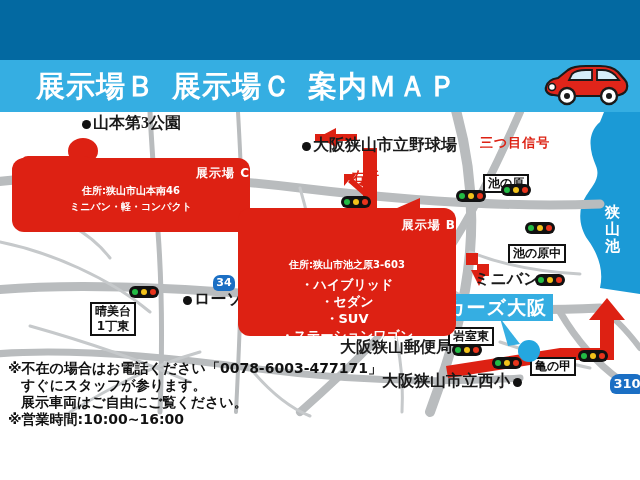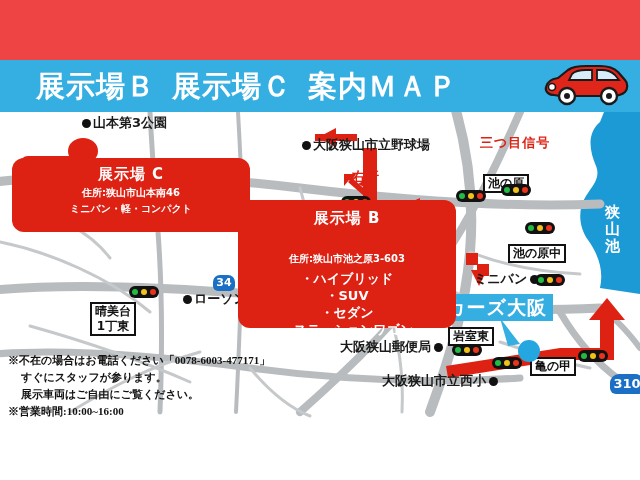--- a/index.html
+++ b/index.html
@@ -11,21 +11,21 @@
   body {
     width: 640px;
     height: 480px;
     overflow: hidden;
     font-family: "DejaVu Sans", "Liberation Sans", sans-serif;
   }
   #stage {
     position: relative;
     width: 640px;
     height: 422px;
-    background: #ef4444;
+    background: #0369a1;
   }
 
   
   .header-band {
     position: absolute;
     left: 0;
     top: 60px;
     width: 640px;
     height: 52px;
     background: #35aee2;
@@ -60,25 +60,26 @@
     width: 640px;
     height: 310px;
     background: #ffffff;
     overflow: hidden;
   }
   .map-svg { position: absolute; left: 0; top: 0; }
 
   
   .poi {
     position: absolute;
-    font-size: 13px;
+    font-size: 16px;
     font-weight: bold;
     color: #1a1a1a;
     white-space: nowrap;
     line-height: 13px;
+    font-family: Liberation Serif, serif;
   }
   .poi .dot {
     display: inline-block;
     width: 9px;
     height: 9px;
     border-radius: 50%;
     background: #111111;
     vertical-align: -1px;
     margin-right: 2px;
   }
@@ -145,36 +146,37 @@
   .callout {
     position: absolute;
     background: #dd2113;
     color: #ffffff;
     border-radius: 12px;
     text-align: center;
     font-weight: bold;
     box-sizing: border-box;
   }
   .callout .c-title {
-    font-size: 15px;
+    font-size: 12px;
     letter-spacing: 1px;
+    text-align: right;
   }
   .callout .c-addr {
     font-size: 10px;
     letter-spacing: 0px;
   }
   .callout .c-line {
     font-size: 13px;
   }
 
   #callout-c { left: 12px; top: 158px; width: 238px; height: 74px; padding-top: 7px; }
   #callout-c .c-title { margin-bottom: 2px; }
   #callout-c .c-addr { margin-bottom: 2px; }
 
-  #callout-b { left: 238px; top: 200px; width: 218px; height: 128px; padding-top: 9px; }
+  #callout-b { left: 238px; top: 208px; width: 218px; height: 128px; padding-top: 9px; }
   #callout-b .c-title { margin-bottom: 3px; }
   #callout-b .c-addr { margin-bottom: 4px; margin-top: 24px; }
   #callout-b .c-line { line-height: 17px; }
 
   
   .marker-dot {
     position: absolute;
     border-radius: 50%;
     background: #dd2113;
   }
@@ -217,27 +219,26 @@
     font-weight: bold;
     line-height: 17px;
     width: 17px;
     text-align: center;
   }
 
   
   .footer-notes {
     position: absolute;
     left: 8px;
-    top: 352px;
+    top: 360px;
     color: #111111;
-    font-size: 11px;
+    font-size: 14px;
     font-weight: bold;
     line-height: 17px;
     white-space: nowrap;
-    font-family: Liberation Serif, serif;
   }
   .footer-notes div.indent { padding-left: 13px; }
 </style>
 </head>
 <body>
 
 <div id="stage">
 
   <div class="header-band"></div>
 
@@ -432,22 +433,22 @@
   <div class="callout" id="callout-c">
     <div class="c-title">展示場 C</div>
     <div class="c-addr">住所:狭山市山本南46</div>
     <div class="c-addr">ミニバン・軽・コンパクト</div>
   </div>
 
   <div class="callout" id="callout-b">
     <div class="c-title">展示場 B</div>
     <div class="c-addr">住所:狭山市池之原3-603</div>
     <div class="c-line">・ハイブリッド</div>
+    <div class="c-line">・セダン</div>
     <div class="c-line">・SUV</div>
-    <div class="c-line">・セダン</div>
     <div class="c-line">・ステーションワゴン</div>
   </div>
 
   <div class="footer-notes">
     <div>※不在の場合はお電話ください「0078-6003-477171」</div>
     <div class="indent">すぐにスタッフが参ります。</div>
     <div class="indent">展示車両はご自由にご覧ください。</div>
     <div>※営業時間:10:00~16:00</div>
   </div>
 

